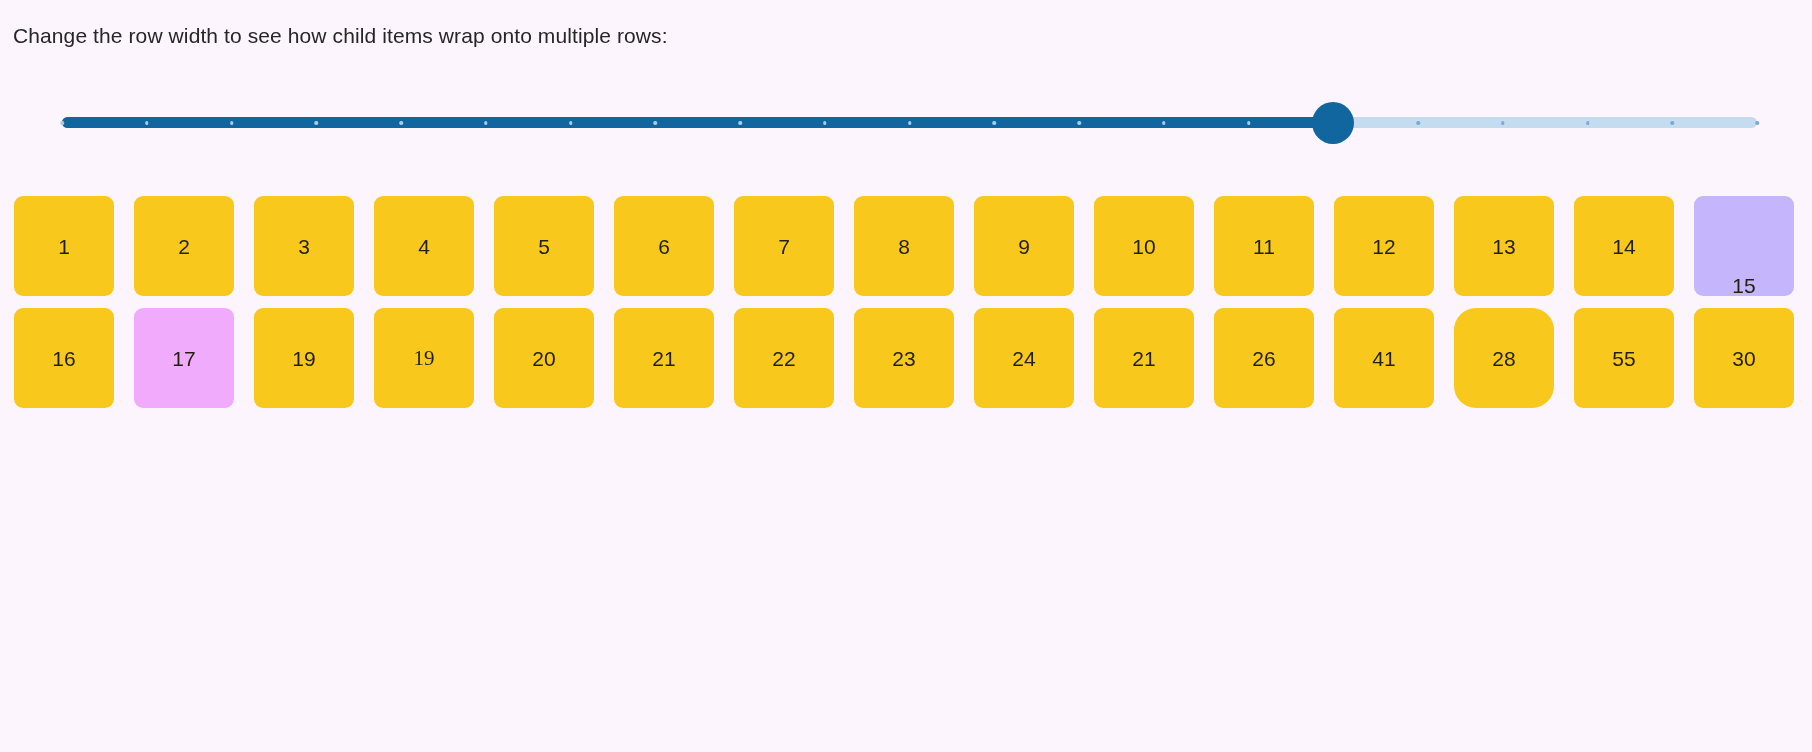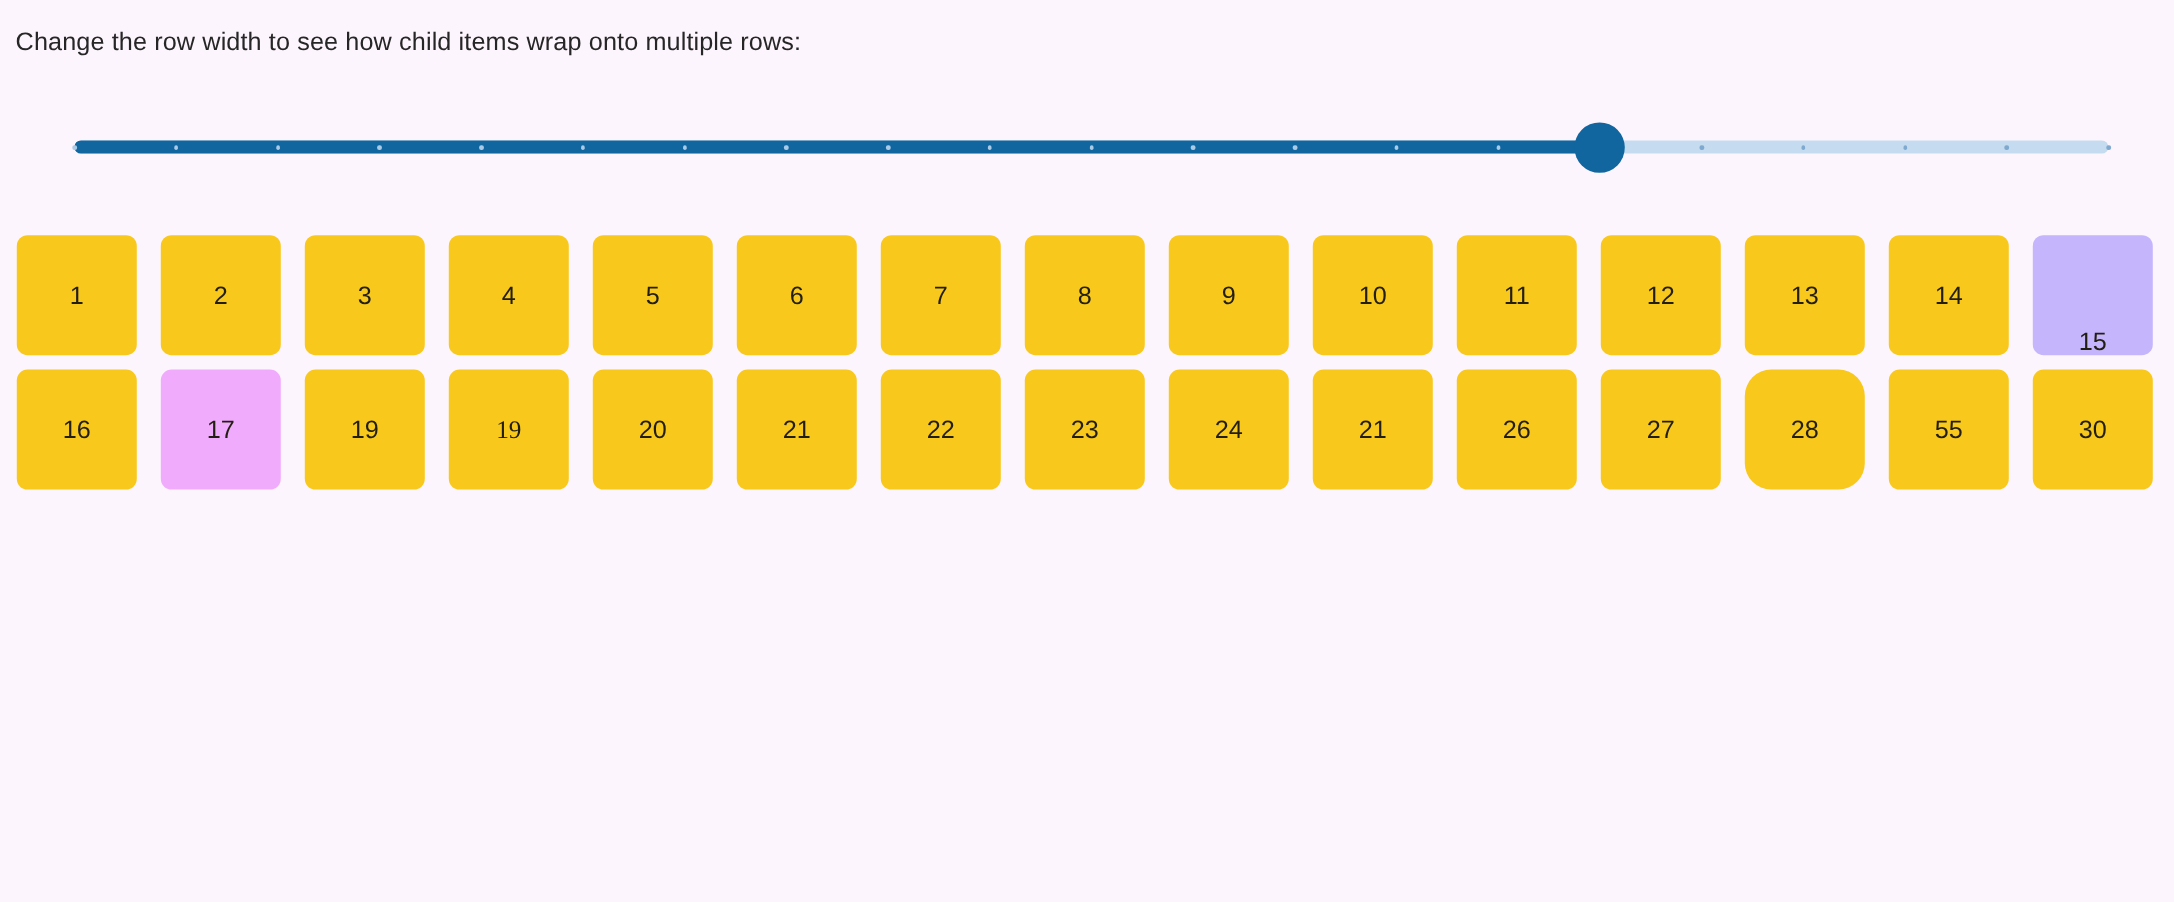--- a/index.html
+++ b/index.html
@@ -238,21 +238,21 @@
       <div class="item" style="background: rgb(248, 200, 28); color: rgb(35, 31, 16);">
         <span>24</span>
       </div>
       <div class="item" style="background: rgb(248, 200, 28); color: rgb(35, 31, 16);">
         <span>21</span>
       </div>
       <div class="item" style="background: rgb(248, 200, 28); color: rgb(35, 31, 16);">
         <span>26</span>
       </div>
       <div class="item" style="background: rgb(248, 200, 28); color: rgb(35, 31, 16);">
-        <span>27</span>
+        <span>41</span>
       </div>
       <div class="item" style="background: rgb(248, 200, 28); color: rgb(35, 31, 16); border-radius: 22px;">
         <span>28</span>
       </div>
       <div class="item" style="background: rgb(248, 200, 28); color: rgb(35, 31, 16);">
         <span>55</span>
       </div>
       <div class="item" style="background: rgb(248, 200, 28); color: rgb(35, 31, 16);">
         <span>30</span>
       </div>

